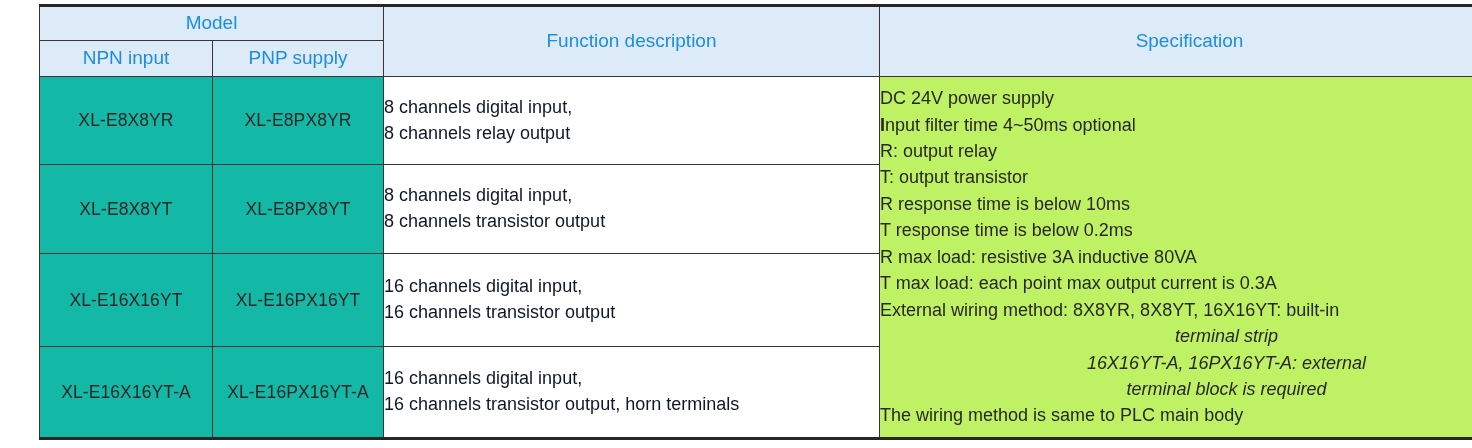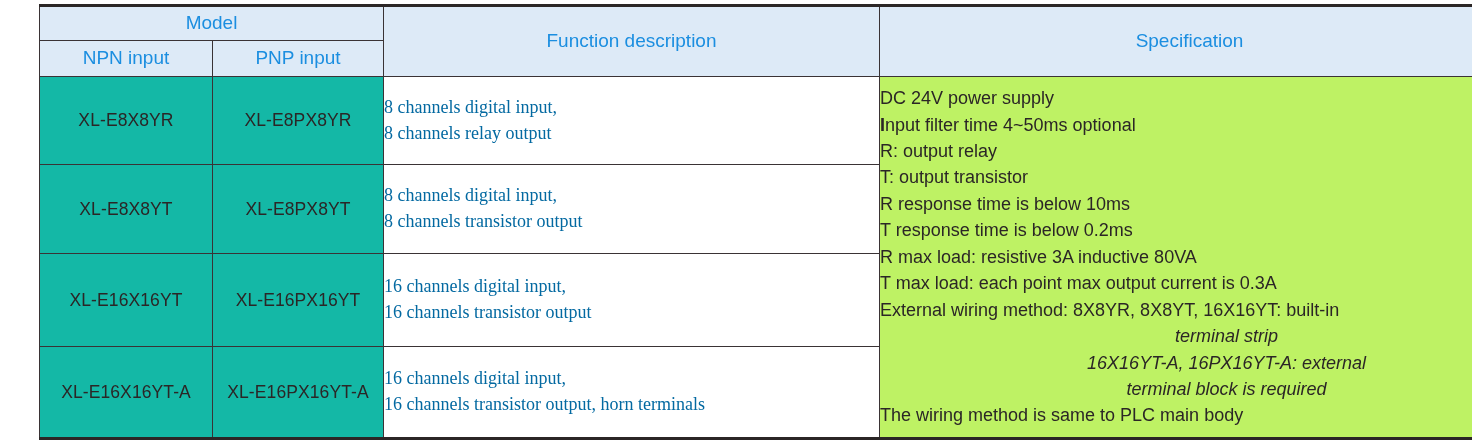--- a/index.html
+++ b/index.html
@@ -61,22 +61,21 @@
   }
 
   
   .func-cell {
     background: #ffffff;
     text-align: left;
     font-size: 18px;
     line-height: 1.42;
     padding-left: 40px;
     padding-right: 10px;
-    color: #0369a1;
-    font-family: Liberation Serif, serif;
+    color: #0f172a;
   }
   .func-cell .ln { display: block; white-space: nowrap; }
 
   
   .spec-cell {
     background: #bef264;
     vertical-align: top;
     padding: 16px 10px 10px 22px;
     font-size: 18px;
     line-height: 1.47;
@@ -110,21 +109,21 @@
       <col class="c-spec">
     </colgroup>
     <thead>
       <tr>
         <th class="hdr hdr-model" colspan="2">Model</th>
         <th class="hdr hdr-tall" rowspan="2">Function description</th>
         <th class="hdr hdr-tall" rowspan="2">Specification</th>
       </tr>
       <tr>
         <th class="hdr hdr-sub">NPN input</th>
-        <th class="hdr hdr-sub">PNP input</th>
+        <th class="hdr hdr-sub">PNP supply</th>
       </tr>
     </thead>
     <tbody>
       <tr class="r1">
         <td class="model-cell">XL-E8X8YR</td>
         <td class="model-cell">XL-E8PX8YR</td>
         <td class="func-cell">
           <span class="ln">8 channels digital input,</span>
           <span class="ln">8 channels relay output</span>
         </td>

